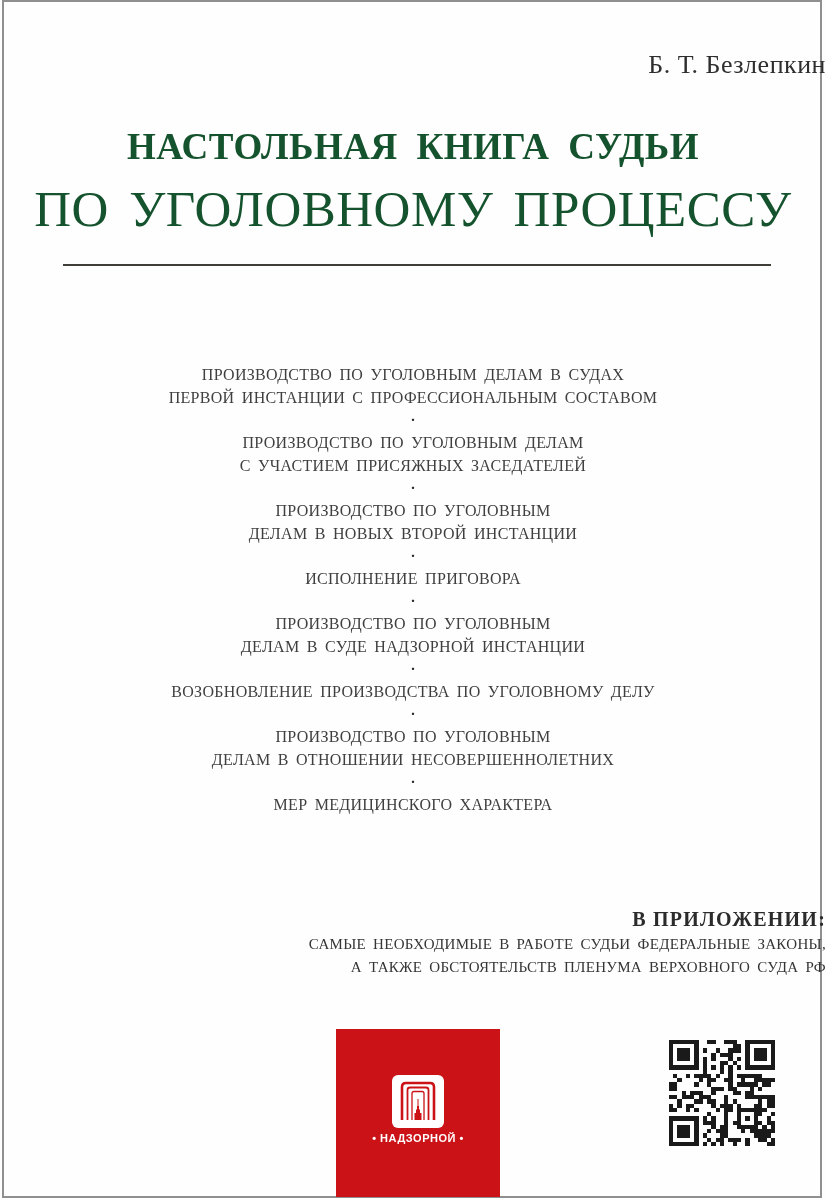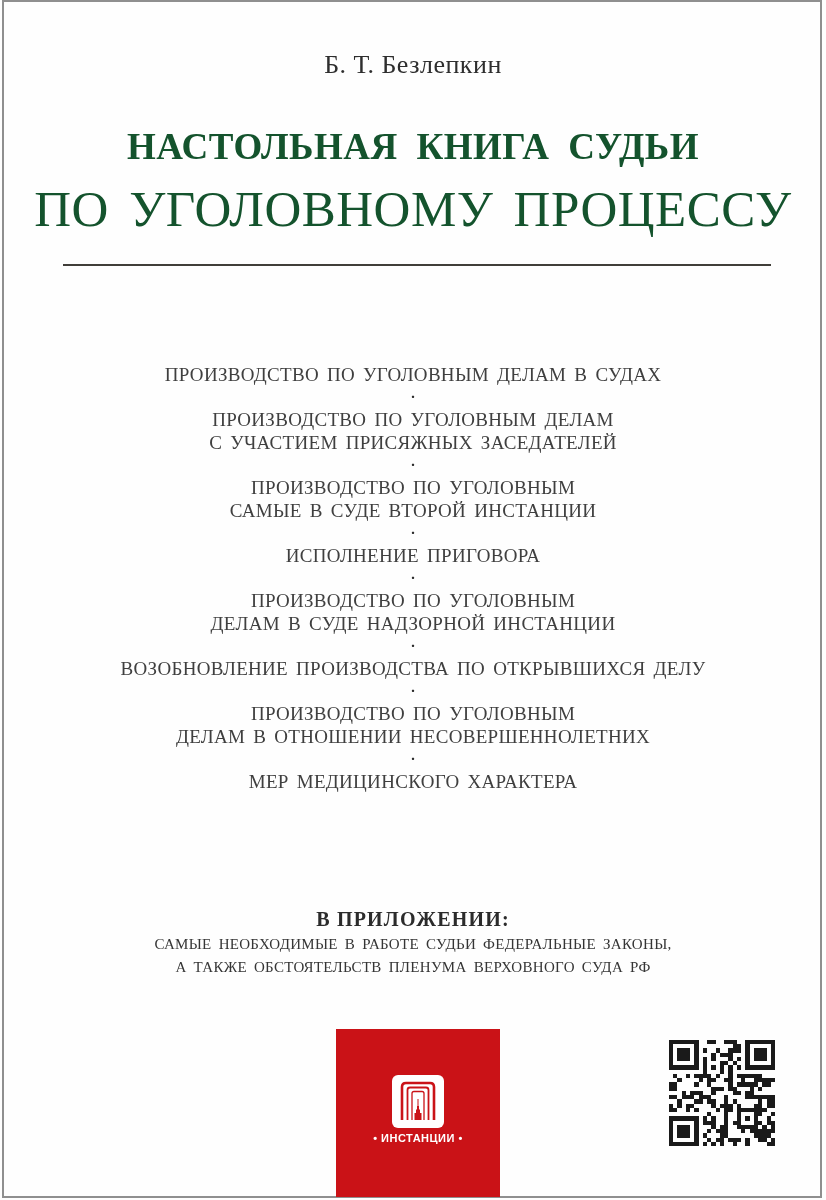--- a/index.html
+++ b/index.html
@@ -10,21 +10,21 @@
     font-family:"Liberation Serif","DejaVu Serif",serif;
     overflow:hidden;
   }
   .frame{
     position:absolute;left:2px;top:0;right:4px;bottom:2px;
     border:2px solid #8f8f8f;
     pointer-events:none;
   }
   .author{
     position:absolute;top:50px;left:0;width:100%;
-    text-align:center;
+    text-align:right;
     font-size:26px;color:#2e2e2e;
     letter-spacing:0.5px;
   }
   .title{
     position:absolute;top:124px;left:0;width:100%;
     text-align:center;color:#14532d;
   }
   .title-line1{
     font-size:37px;line-height:46px;font-weight:bold;
     letter-spacing:0.5px;word-spacing:9px;
@@ -36,30 +36,30 @@
   }
   .rule{
     position:absolute;top:264px;left:63px;width:708px;height:2px;
     background:#403e39;
   }
   .topics{
     position:absolute;top:363px;left:0;width:100%;
     text-align:center;color:#3f3f3f;
   }
   .topic-line{
-    font-size:19px;line-height:23px;
+    font-size:16px;line-height:23px;
     letter-spacing:0.3px;word-spacing:3px;
   }
   .topic-sep{
     font-size:15px;line-height:22px;color:#2b2b2b;
     font-weight:bold;
   }
   .appendix{
     position:absolute;top:906px;left:0;width:100%;
-    text-align:center;color:#353535;
+    text-align:right;color:#353535;
   }
   .appendix-heading{
     font-size:20px;line-height:27px;font-weight:bold;
     letter-spacing:1.2px;color:#2b2b2b;
   }
   .appendix-line{
     font-size:15px;line-height:23px;
     letter-spacing:0.3px;word-spacing:3px;
   }
   .logo{
@@ -91,43 +91,44 @@
   <div class="title">
     <div class="title-line1">НАСТОЛЬНАЯ КНИГА СУДЬИ</div>
     <div class="title-line2">ПО УГОЛОВНОМУ ПРОЦЕССУ</div>
   </div>
 
   <div class="rule"></div>
 
   <div class="topics">
     <div class="topic">
       <div class="topic-line">ПРОИЗВОДСТВО ПО УГОЛОВНЫМ ДЕЛАМ В СУДАХ</div>
+      <div class="topic-line">ПЕРВОЙ ИНСТАНЦИИ С ПРОФЕССИОНАЛЬНЫМ СОСТАВОМ</div>
     </div>
     <div class="topic-sep">·</div>
     <div class="topic">
       <div class="topic-line">ПРОИЗВОДСТВО ПО УГОЛОВНЫМ ДЕЛАМ</div>
       <div class="topic-line">С УЧАСТИЕМ ПРИСЯЖНЫХ ЗАСЕДАТЕЛЕЙ</div>
     </div>
     <div class="topic-sep">·</div>
     <div class="topic">
       <div class="topic-line">ПРОИЗВОДСТВО ПО УГОЛОВНЫМ</div>
-      <div class="topic-line">САМЫЕ В СУДЕ ВТОРОЙ ИНСТАНЦИИ</div>
+      <div class="topic-line">ДЕЛАМ В НОВЫХ ВТОРОЙ ИНСТАНЦИИ</div>
     </div>
     <div class="topic-sep">·</div>
     <div class="topic">
       <div class="topic-line">ИСПОЛНЕНИЕ ПРИГОВОРА</div>
     </div>
     <div class="topic-sep">·</div>
     <div class="topic">
       <div class="topic-line">ПРОИЗВОДСТВО ПО УГОЛОВНЫМ</div>
       <div class="topic-line">ДЕЛАМ В СУДЕ НАДЗОРНОЙ ИНСТАНЦИИ</div>
     </div>
     <div class="topic-sep">·</div>
     <div class="topic">
-      <div class="topic-line">ВОЗОБНОВЛЕНИЕ ПРОИЗВОДСТВА ПО ОТКРЫВШИХСЯ ДЕЛУ</div>
+      <div class="topic-line">ВОЗОБНОВЛЕНИЕ ПРОИЗВОДСТВА ПО УГОЛОВНОМУ ДЕЛУ</div>
     </div>
     <div class="topic-sep">·</div>
     <div class="topic">
       <div class="topic-line">ПРОИЗВОДСТВО ПО УГОЛОВНЫМ</div>
       <div class="topic-line">ДЕЛАМ В ОТНОШЕНИИ НЕСОВЕРШЕННОЛЕТНИХ</div>
     </div>
     <div class="topic-sep">·</div>
     <div class="topic">
       <div class="topic-line">МЕР МЕДИЦИНСКОГО ХАРАКТЕРА</div>
     </div>
@@ -142,21 +143,21 @@
   <div class="logo">
     <div class="logo-mark">
       <svg width="52" height="53" viewBox="0 0 52 53" xmlns="http://www.w3.org/2000/svg" aria-hidden="true">
         <rect x="0" y="0" width="52" height="53" rx="6" fill="#ffffff"></rect>
         <path d="M10 45 L10 12 Q10 8 14 8 L38 8 Q42 8 42 12 L42 45" fill="none" stroke="#ca1217" stroke-width="2.6"></path>
         <path d="M15.5 45 L15.5 15 Q15.5 12.5 18 12.5 L34 12.5 Q36.5 12.5 36.5 15 L36.5 45" fill="none" stroke="#ca1217" stroke-width="1.8"></path>
         <path d="M20 45 L20 18.5 Q20 16.5 22 16.5 L30 16.5 Q32 16.5 32 18.5 L32 45" fill="none" stroke="#ca1217" stroke-width="1.3"></path>
         <path d="M22.5 45 L22.5 38 L24 38 L24 34.5 L25 34.5 L25 31 L25.5 31 L25.5 24 L26.5 24 L26.5 31 L27 31 L27 34.5 L28 34.5 L28 38 L29.5 38 L29.5 45 Z" fill="#ca1217"></path>
       </svg>
     </div>
-    <div class="logo-caption">• ИНСТАНЦИИ •</div>
+    <div class="logo-caption">• НАДЗОРНОЙ •</div>
   </div>
 
   <svg class="qr" viewBox="0 0 25 25" xmlns="http://www.w3.org/2000/svg" shape-rendering="crispEdges" aria-hidden="true">
       <rect x="0" y="0" width="1" height="1" fill="#1a1a1a"></rect>
       <rect x="1" y="0" width="1" height="1" fill="#1a1a1a"></rect>
       <rect x="2" y="0" width="1" height="1" fill="#1a1a1a"></rect>
       <rect x="3" y="0" width="1" height="1" fill="#1a1a1a"></rect>
       <rect x="4" y="0" width="1" height="1" fill="#1a1a1a"></rect>
       <rect x="5" y="0" width="1" height="1" fill="#1a1a1a"></rect>
       <rect x="6" y="0" width="1" height="1" fill="#1a1a1a"></rect>

